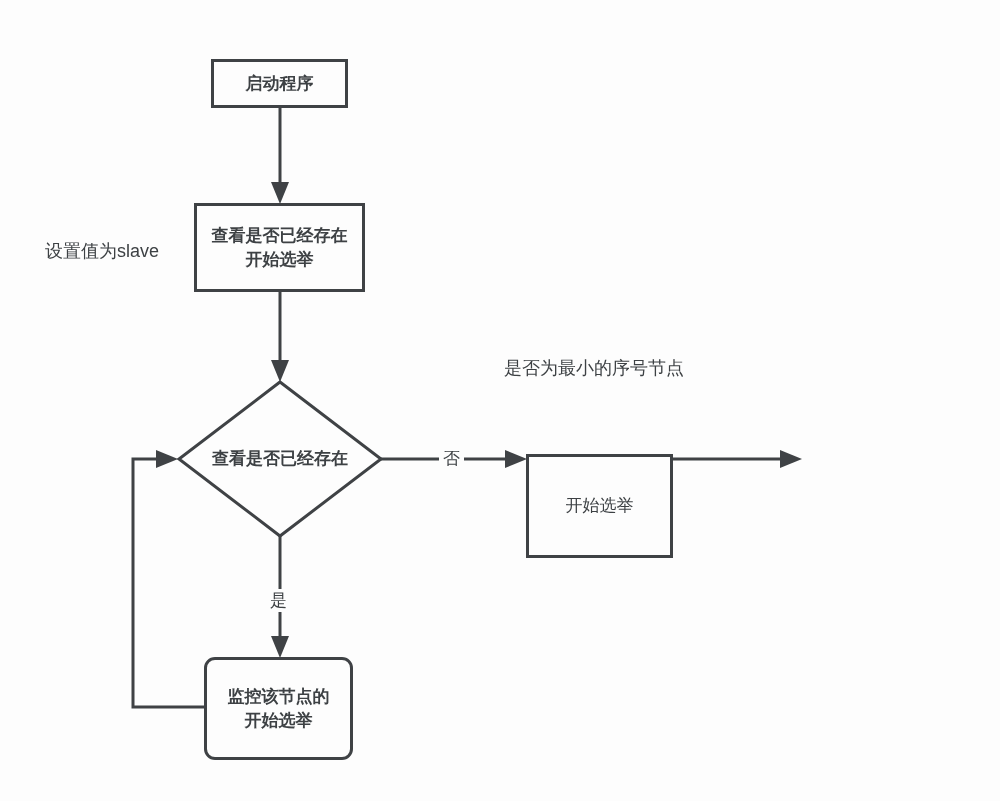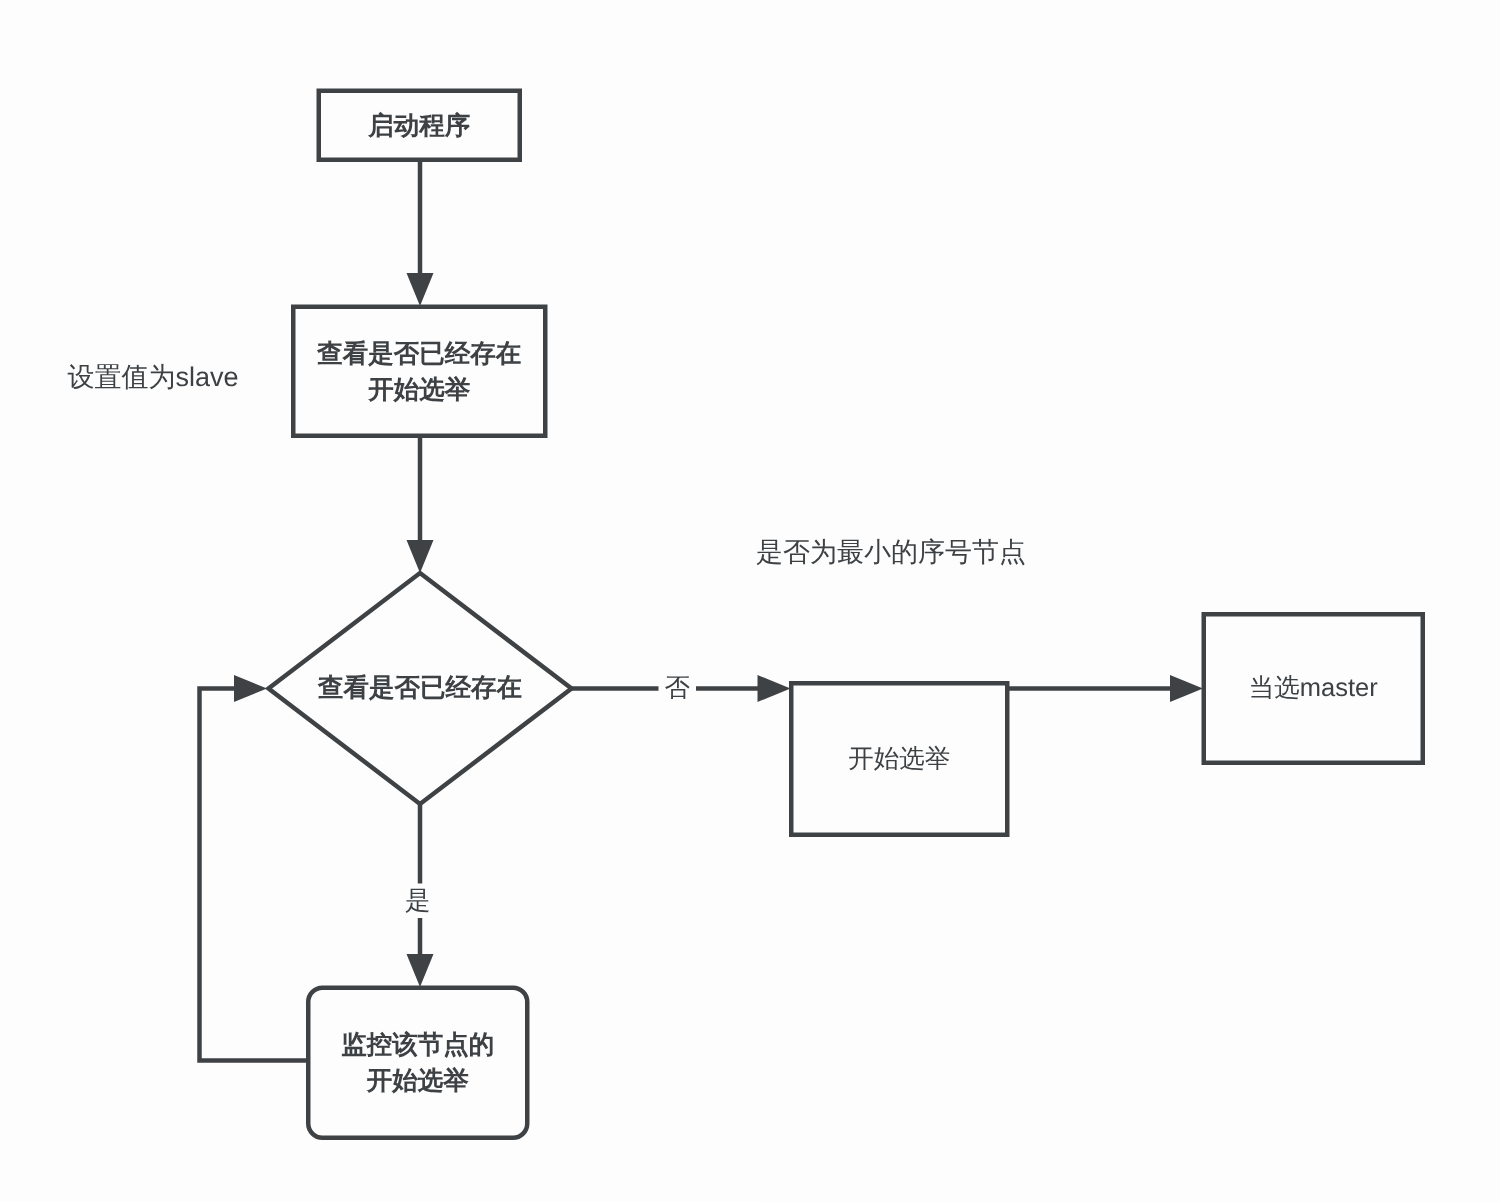--- a/index.html
+++ b/index.html
@@ -114,23 +114,20 @@
   </div>
 
   <div class="diamond-text">
     <span>查看是否已经存在</span>
   </div>
 
   <div class="node node-election">
     <span>开始选举</span>
   </div>
 
-  <div class="node node-master">
-    <span>当选master</span>
-  </div>
 
   <div class="node node-monitor bold">
     <span>监控该节点的</span>
     <span>开始选举</span>
   </div>
 
   <div class="note note-slave">设置值为slave</div>
 
   <div class="note note-minseq">是否为最小的序号节点</div>
 

